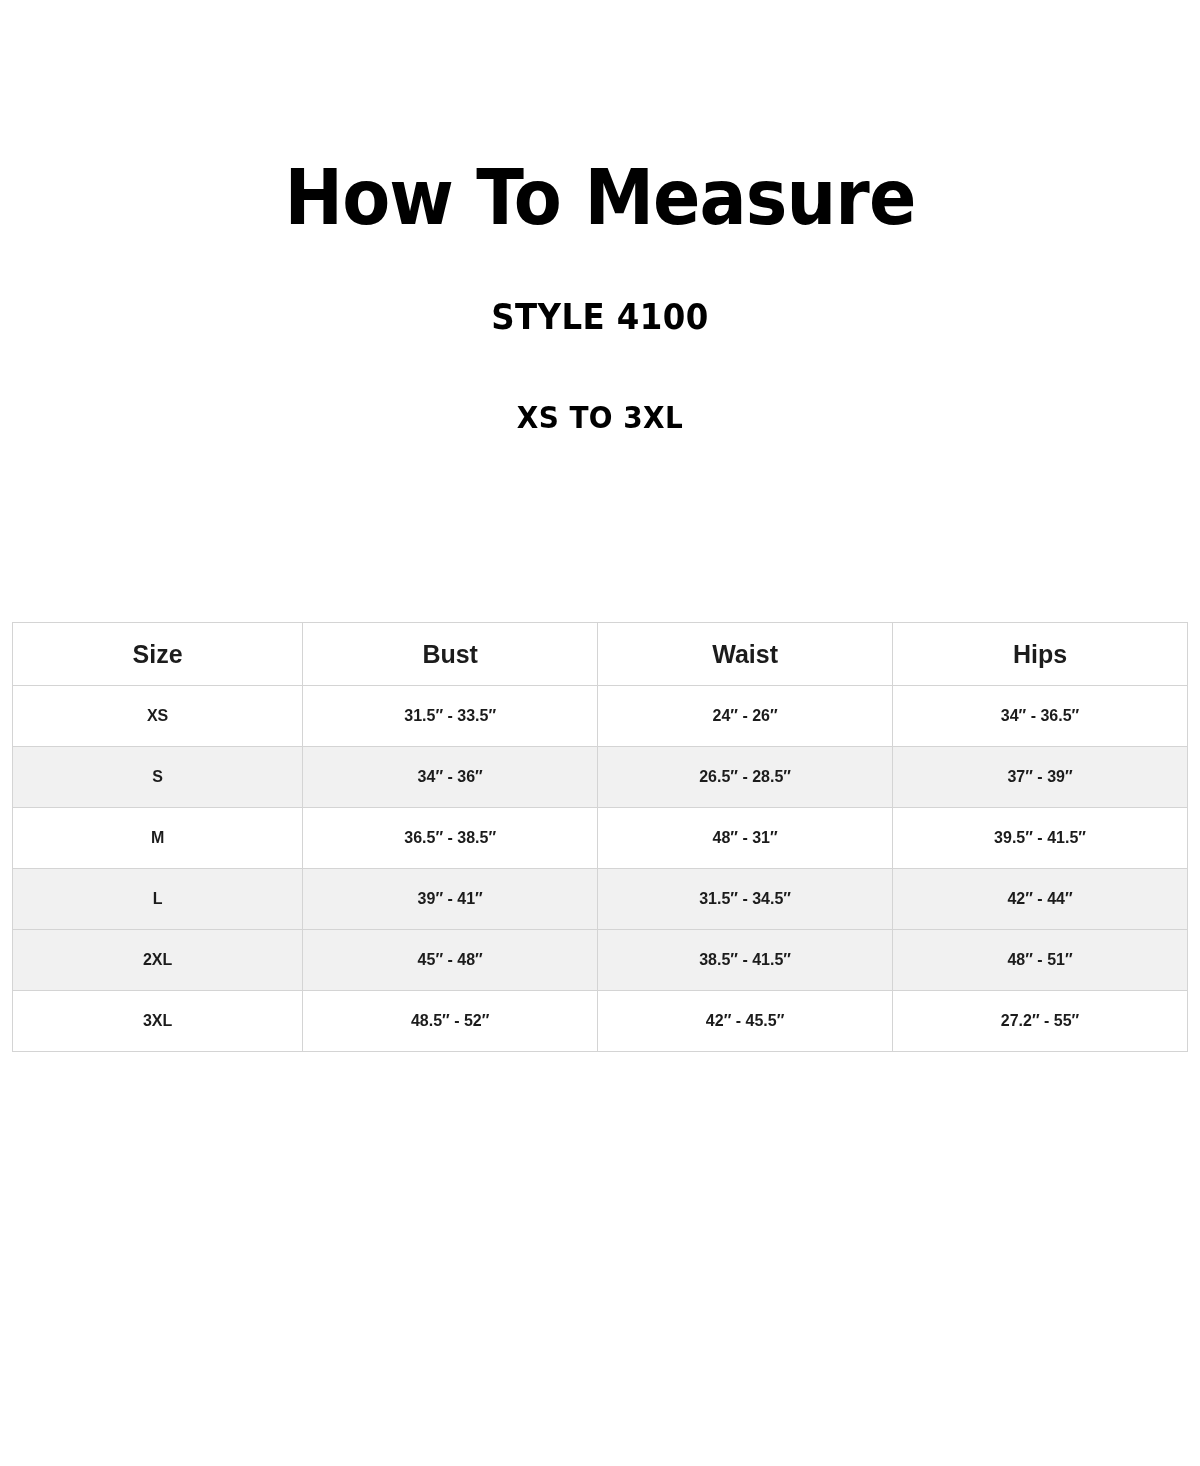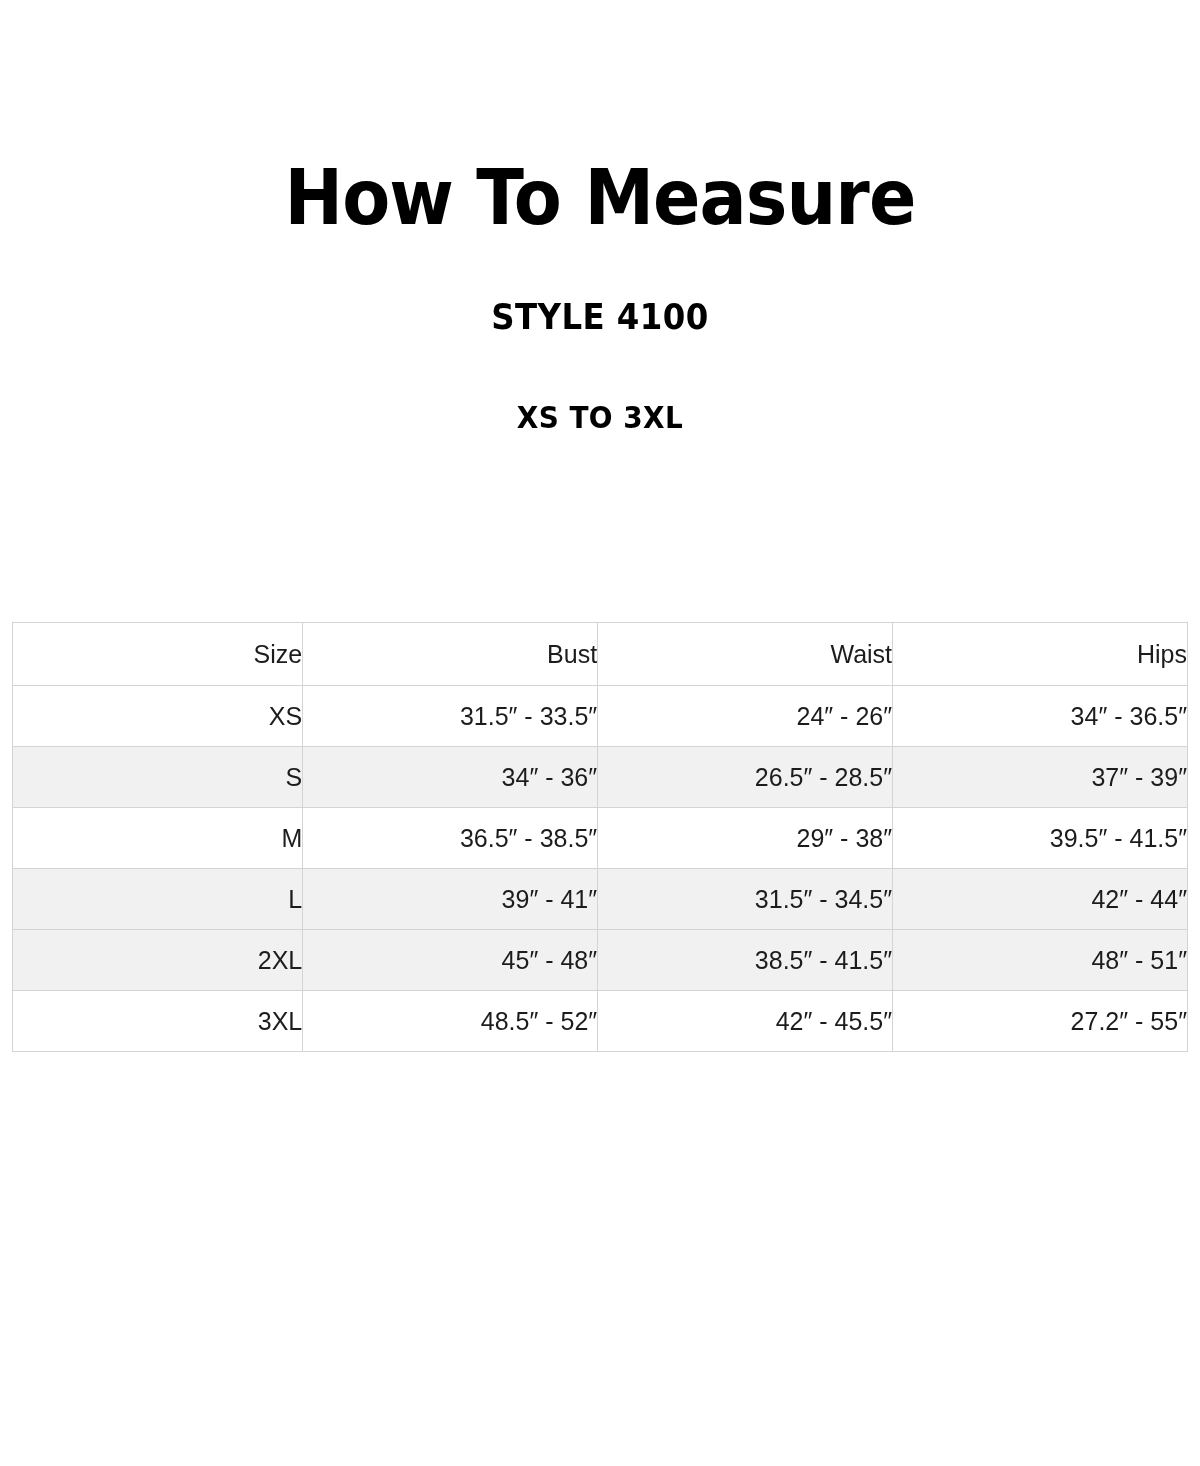--- a/index.html
+++ b/index.html
@@ -74,36 +74,36 @@
   }
 
   table.size-chart col.c0 { width: 24.7%; }
   table.size-chart col.c1 { width: 25.1%; }
   table.size-chart col.c2 { width: 25.1%; }
   table.size-chart col.c3 { width: 25.1%; }
 
   table.size-chart th,
   table.size-chart td {
     border: 1px solid #d4d4d4;
-    text-align: right;
+    text-align: center;
     font-family: "Liberation Sans", sans-serif;
-    font-weight: normal;
+    font-weight: bold;
     color: #1c1c1c;
     padding: 0;
     height: 60px;
     vertical-align: middle;
   }
 
   table.size-chart thead th {
     font-size: 25px;
     height: 62px;
   }
 
   table.size-chart tbody td {
-    font-size: 25px;
+    font-size: 16px;
   }
 
   table.size-chart tbody tr.alt td {
     background: #f1f1f1;
   }
 
   .footnote {
     position: absolute;
     right: 42px;
     top: 1142px;
@@ -148,21 +148,21 @@
           </tr>
           <tr class="alt">
             <td>S</td>
             <td>34″ - 36″</td>
             <td>26.5″ - 28.5″</td>
             <td>37″ - 39″</td>
           </tr>
           <tr>
             <td>M</td>
             <td>36.5″ - 38.5″</td>
-            <td>29″ - 38″</td>
+            <td>48″ - 31″</td>
             <td>39.5″ - 41.5″</td>
           </tr>
           <tr class="alt">
             <td>L</td>
             <td>39″ - 41″</td>
             <td>31.5″ - 34.5″</td>
             <td>42″ - 44″</td>
           </tr>
           <tr class="alt">
             <td>2XL</td>

